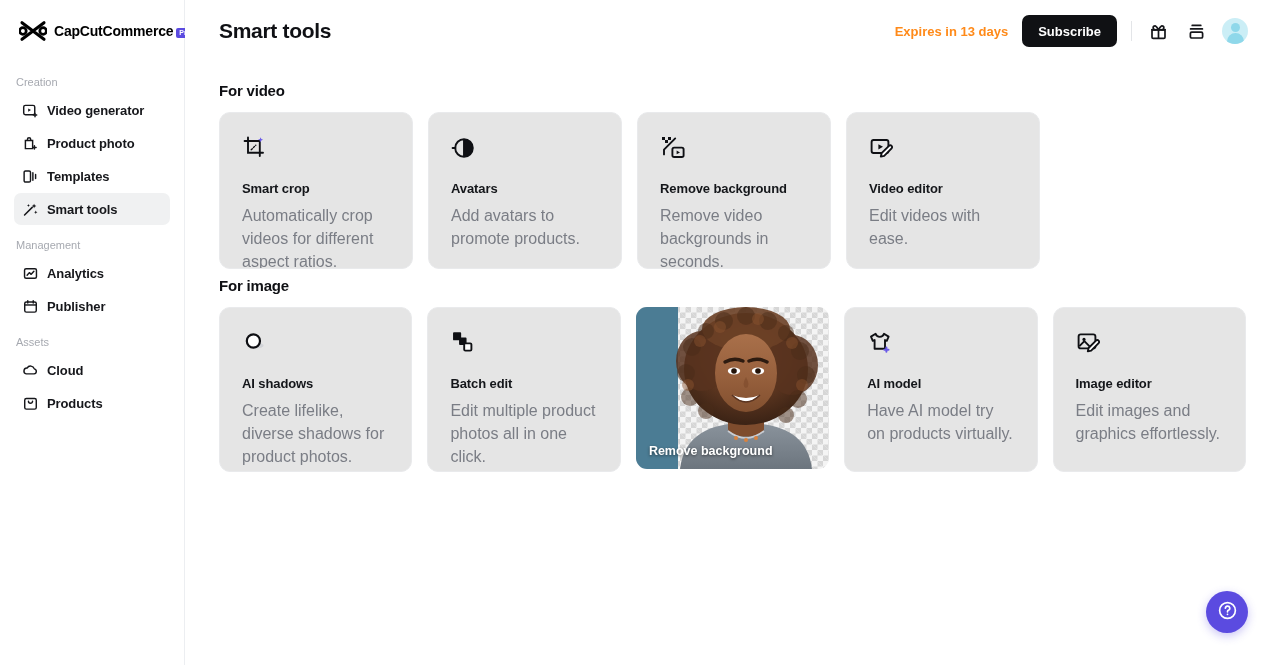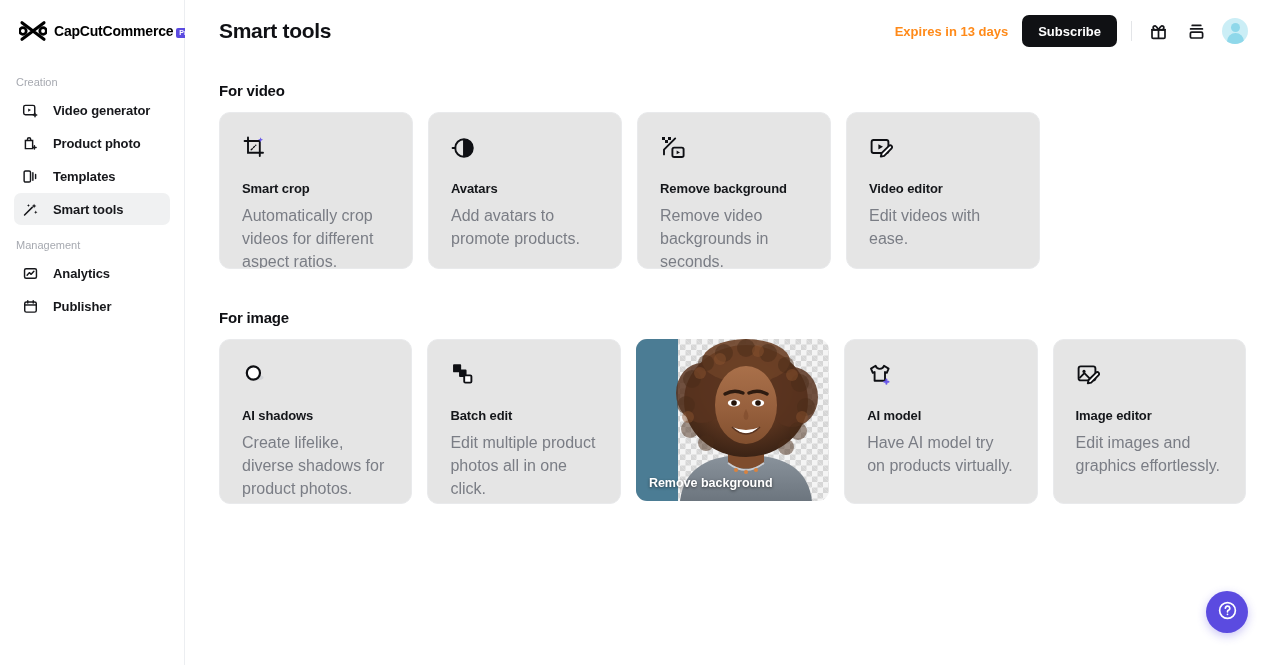--- a/index.html
+++ b/index.html
@@ -36,21 +36,21 @@
     font-size: 7px; font-weight: 700;
     padding: 1px 3px; border-radius: 2px;
     line-height: 1.2;
   }
   .nav-group-label {
     font-size: 11px; color: #a6a9b0;
     padding: 0 0 0 2px; margin: 14px 0 6px 0;
     font-weight: 400;
   }
   .nav-item {
-    display: flex; align-items: center; gap: 14px;
+    display: flex; align-items: center; gap: 8px;
     height: 32px; padding: 0 8px;
     border-radius: 7px;
     cursor: pointer;
     margin-bottom: 1px;
   }
   .nav-item.active { background: #f0f1f2; }
   .nav-item .ic { width: 17px; height: 17px; flex: 0 0 17px; display:flex; align-items:center; justify-content:center;}
   .nav-item .lbl { font-size: 13px; font-weight: 700; color: #16171b; letter-spacing: -0.1px; }
 
   
@@ -79,21 +79,21 @@
   }
   .avatar .head { position:absolute; width:9px;height:9px;border-radius:50%;background:#8FD8EA;left:8.5px;top:5px;}
   .avatar .body { position:absolute; width:17px;height:11px;border-radius:9px 9px 0 0;background:#8FD8EA;left:4.5px;top:15px;}
 
   
   .content { padding: 20px 34px 0 34px; }
   .section-title {
     font-size: 15px; font-weight: 700; color: #0f1014;
     margin-bottom: 13px; letter-spacing: -0.2px;
   }
-  .section { margin-bottom: 40px; }
+  .section { margin-bottom: 8px; }
   .card-row { display: flex; gap: 15px; }
   .card {
     background: #e5e5e5;
     border: 1px solid #e9eaec;
     border-radius: 11px;
     padding: 22px 22px 20px 22px;
     cursor: pointer;
     position: relative;
     overflow: hidden;
   }
@@ -227,20 +227,42 @@
           <svg viewBox="0 0 20 20" width="17" height="17" fill="none" stroke="#16171b" stroke-width="1.7">
             <rect x="3.2" y="4.6" width="13.6" height="12" rx="2"></rect>
             <path d="M3.2 8.2h13.6"></path>
             <path d="M6.8 3.2v2.6M13.2 3.2v2.6" stroke-linecap="round"></path>
           </svg>
         </span>
         <span class="lbl">Publisher</span>
       </div>
     </div>
 
+    <div>
+      <div class="nav-group-label">Assets</div>
+
+      <div class="nav-item">
+        <span class="ic">
+          <svg viewBox="0 0 20 20" width="17" height="17" fill="none" stroke="#16171b" stroke-width="1.7">
+            <path d="M5 14h9.2a3 3 0 0 0 .3-5.9A4.7 4.7 0 0 0 6 7.1 3.5 3.5 0 0 0 5 14z" stroke-linejoin="round"></path>
+          </svg>
+        </span>
+        <span class="lbl">Cloud</span>
+      </div>
+
+      <div class="nav-item">
+        <span class="ic">
+          <svg viewBox="0 0 20 20" width="17" height="17" fill="none" stroke="#16171b" stroke-width="1.7">
+            <rect x="3.2" y="4.2" width="13.6" height="12.4" rx="2"></rect>
+            <path d="M7.6 7.4a2.4 2.4 0 0 0 4.8 0" stroke-linecap="round"></path>
+          </svg>
+        </span>
+        <span class="lbl">Products</span>
+      </div>
+    </div>
   </aside>
 
   <section class="main">
 
     <header class="topbar">
       <h1 class="page-title">Smart tools</h1>
 
       <div class="topbar-right">
         <span class="expires">Expires in 13 days</span>
         <button class="subscribe-btn">Subscribe</button>

